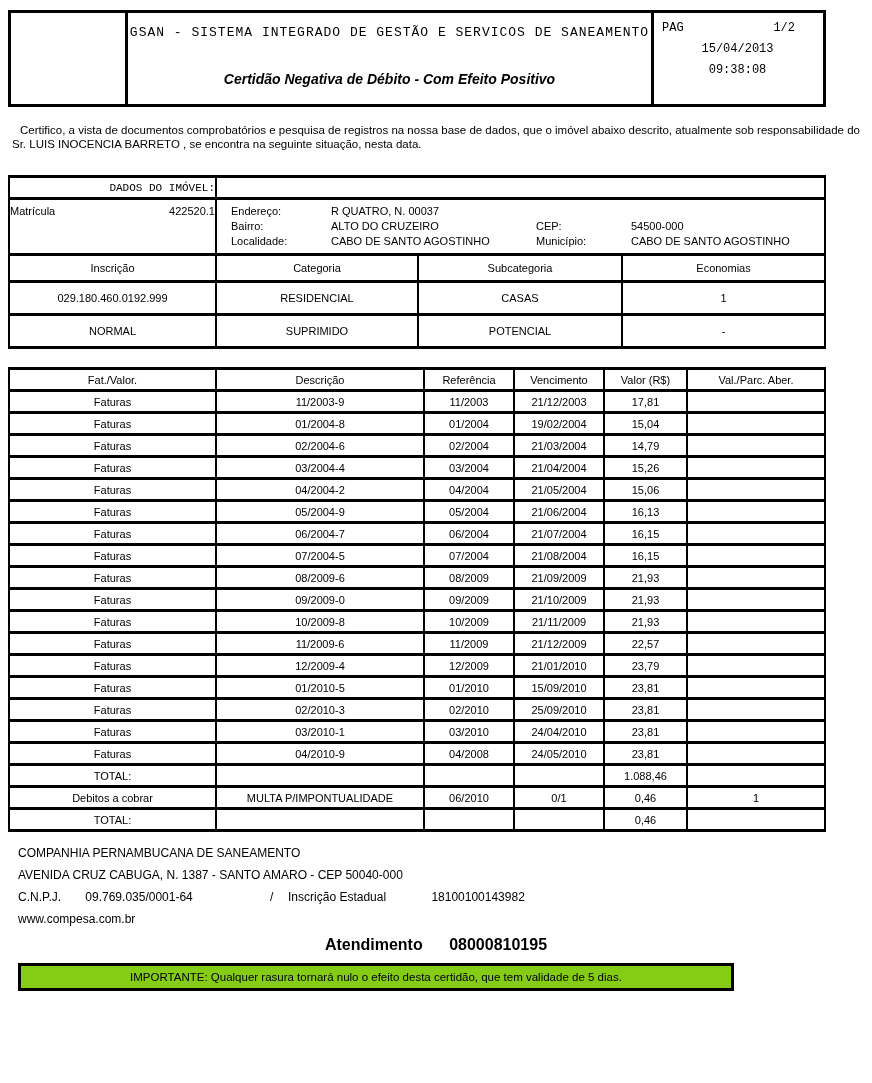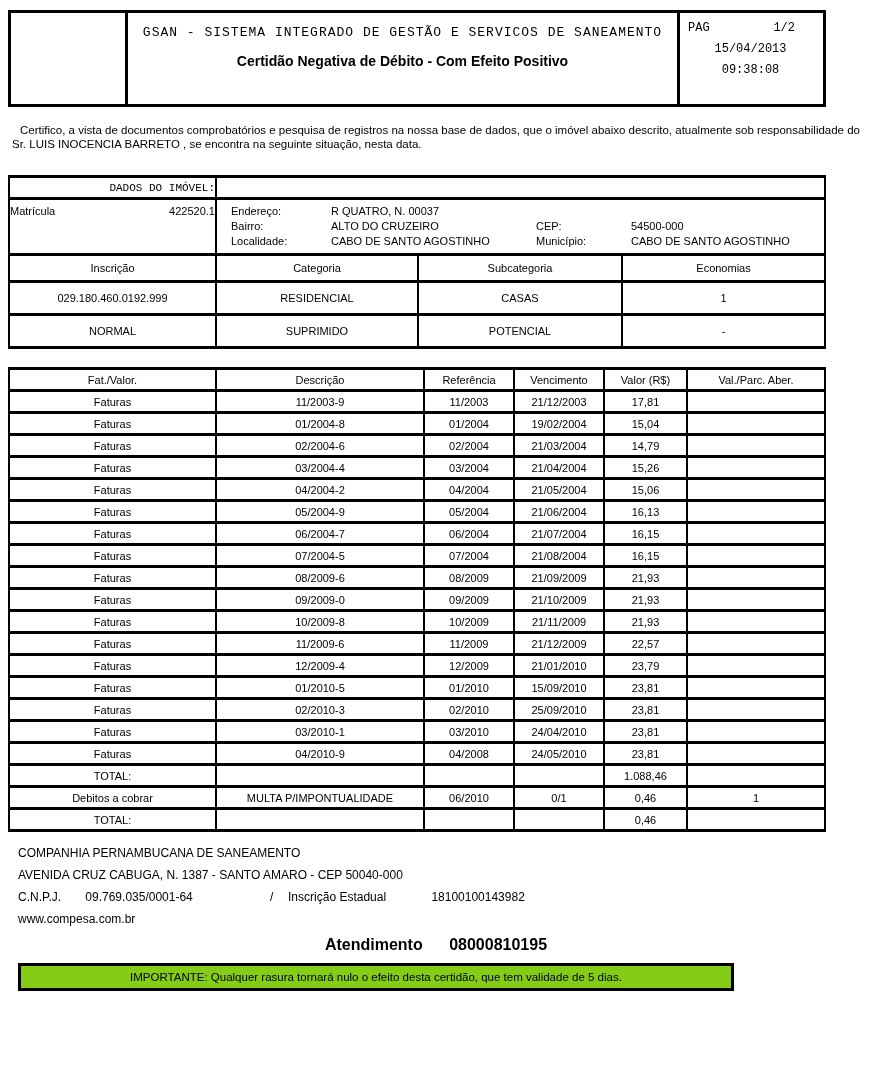--- a/index.html
+++ b/index.html
@@ -19,23 +19,23 @@
     border: 3px solid #000;
     display: flex;
   }
   .header .logo-box { width: 117px; border-right: 3px solid #000; }
   .header .title-box {
     flex: 1;
     display: flex; flex-direction: column; align-items: center;
     padding-top: 12px;
   }
   .header .system-name { font-size: 13px; letter-spacing: 1px; }
-  .header .doc-title { font-size: 14px; font-weight: bold; margin-top: 13px; }
+  .header .doc-title { font-size: 14px; font-weight: bold; margin-top: 31px; font-style: italic; }
   .header .page-box {
-    width: 146px; border-left: 3px solid #000;
+    width: 172px; border-left: 3px solid #000;
     padding: 8px 10px 0 8px;
     font-size: 12px;
   }
   .header .page-row { display: flex; justify-content: space-between; padding-right: 18px; }
   .header .date-row, .header .time-row { text-align: center; margin-top: 7px; }
 
   
   .intro {
     margin: 16px 8px 0 12px;
     font-size: 11.5px;

